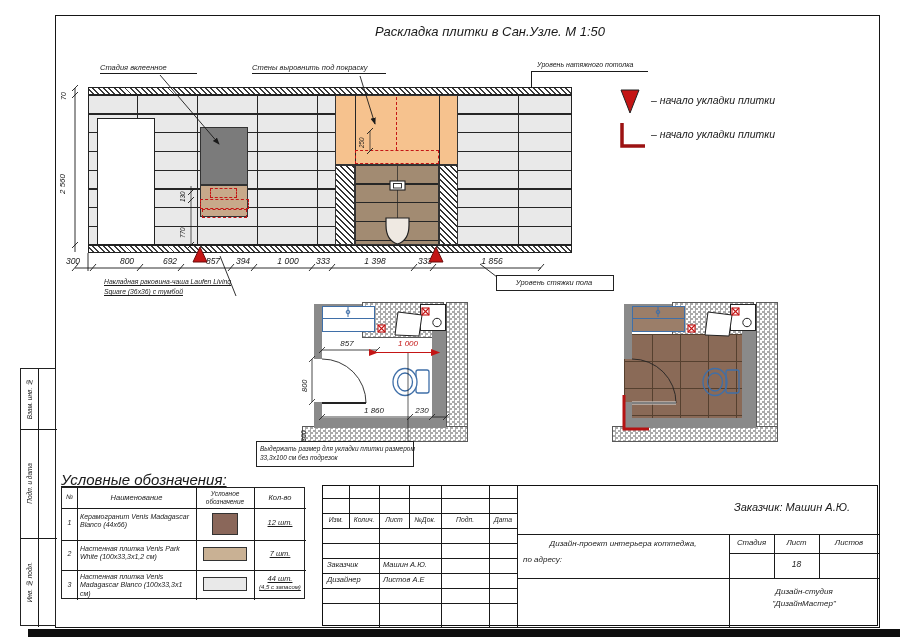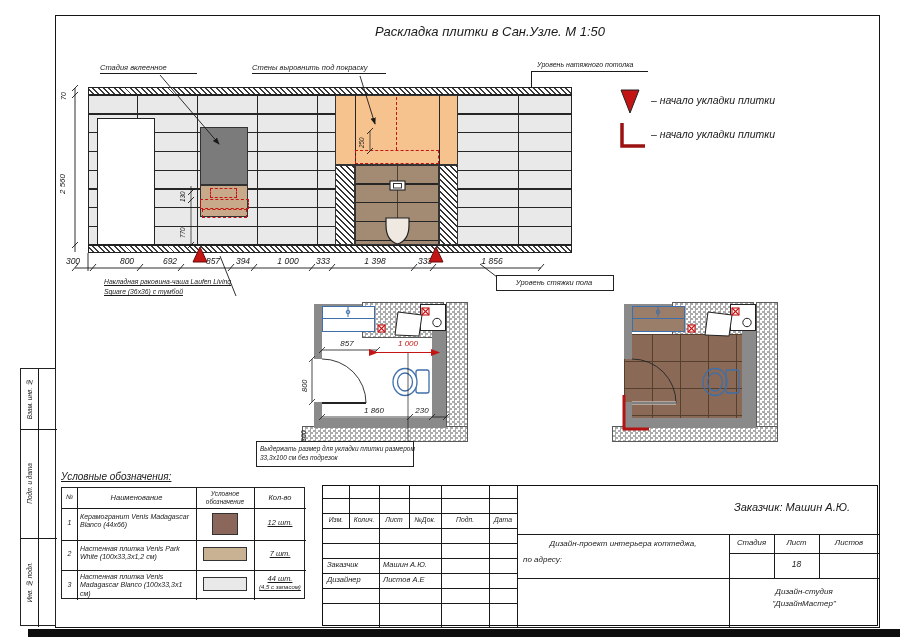--- a/index.html
+++ b/index.html
@@ -207,21 +207,21 @@
       <line x1="124" y1="10" x2="131" y2="17"></line>
       <line x1="131" y1="10" x2="124" y2="17"></line>
   </g>
 </svg>
 
 <div class="abs" style="left:256px;top:441px;width:158px;height:26px;border:1.1px solid #222;background:#fff">
   <span class="t" style="left:3px;top:3px;font-size:6.5px">Выдержать размер для укладки плитки размером</span>
   <span class="t" style="left:3px;top:12px;font-size:6.5px">33,3х100 см без подрезок</span>
 </div>
 
-<span class="t u" style="left:61px;top:471px;font-size:10px">Условные обозначения:</span>
+<span class="t u" style="left:61px;top:471px;font-size:15px">Условные обозначения:</span>
 <div class="abs" style="left:61px;top:487px;width:244px;height:112px;border:1.3px solid #222">
   <div class="ln" style="left:15px;top:0;width:1.1px;height:112px"></div>
   <div class="ln" style="left:134px;top:0;width:1.1px;height:112px"></div>
   <div class="ln" style="left:192px;top:0;width:1.1px;height:112px"></div>
   <div class="ln" style="left:0;top:20px;width:244px;height:1.1px"></div>
   <div class="ln" style="left:0;top:52px;width:244px;height:1.1px"></div>
   <div class="ln" style="left:0;top:82px;width:244px;height:1.1px"></div>
   <span class="t c" style="left:0;top:5px;width:15px;font-size:6.5px">№</span>
   <span class="t c" style="left:15px;top:5px;width:119px;font-size:7.5px">Наименование</span>
   <span class="t c" style="left:134px;top:2px;width:58px;font-size:6.5px">Условное</span>

